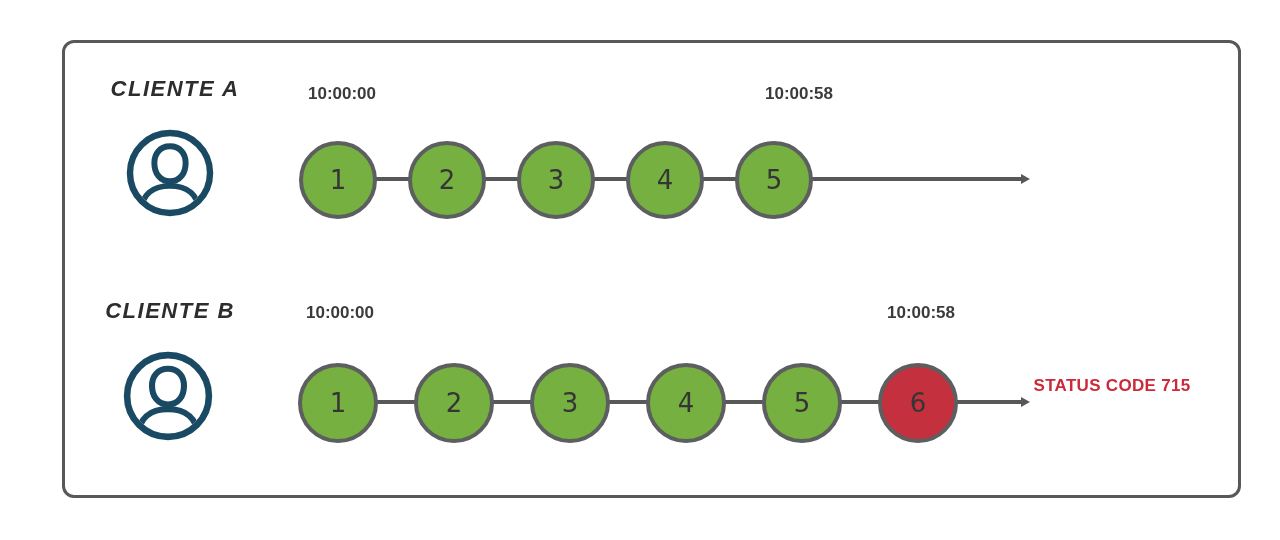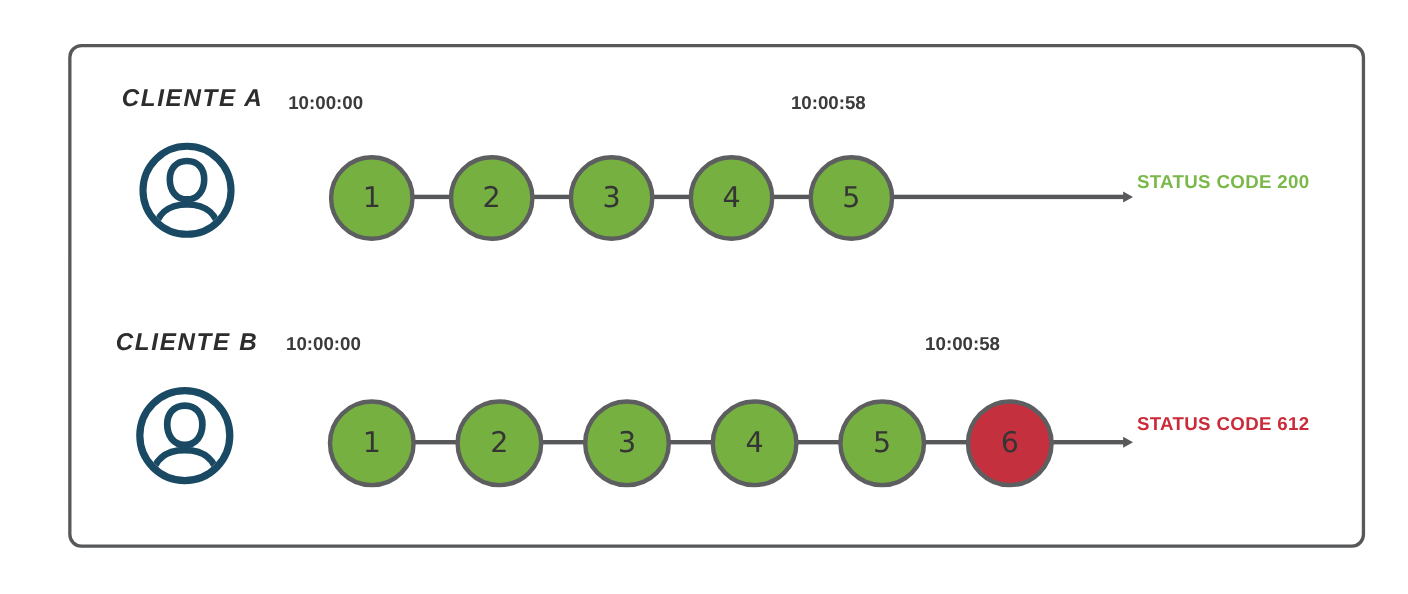--- a/index.html
+++ b/index.html
@@ -27,21 +27,21 @@
     text-align: center;
     font-size: 22px;
     font-weight: 700;
     font-style: italic;
     letter-spacing: 1.5px;
     color: #2d2d2d;
   }
   .timestamp {
     position: absolute;
     width: 160px;
-    text-align: left;
+    text-align: center;
     font-size: 17px;
     font-weight: 700;
     color: #3b3b3b;
   }
   .timeline-line {
     position: absolute;
     height: 4px;
     background: #57585a;
   }
   .line-arrow {
@@ -119,21 +119,20 @@
       <span>3</span>
     </div>
     <div class="node node-a allowed" style="left:626px; top:141px;">
       <span>4</span>
     </div>
     <div class="node node-a allowed" style="left:735px; top:141px;">
       <span>5</span>
     </div>
 
     <div class="status ok" style="left:1026px; top:154px;">
-      <div>STATUS CODE 200</div>
     </div>
   </div>
 
   <div>
     <div class="client-label" style="left:85px; top:298px;">CLIENTE B</div>
 
     <div class="avatar" style="left:121px; top:349px;">
       <svg width="94" height="94" viewBox="0 0 100 100" aria-hidden="true">
         <defs>
             <clipPath id="clipB">
@@ -167,16 +166,16 @@
       <span>4</span>
     </div>
     <div class="node node-b allowed" style="left:762px; top:363px;">
       <span>5</span>
     </div>
     <div class="node node-b blocked" style="left:878px; top:363px;">
       <span>6</span>
     </div>
 
     <div class="status error" style="left:1026px; top:375px;">
-      <div>STATUS CODE 612</div>
+      <div>STATUS CODE 715</div>
     </div>
   </div>
 </div>
 
 </body></html>

